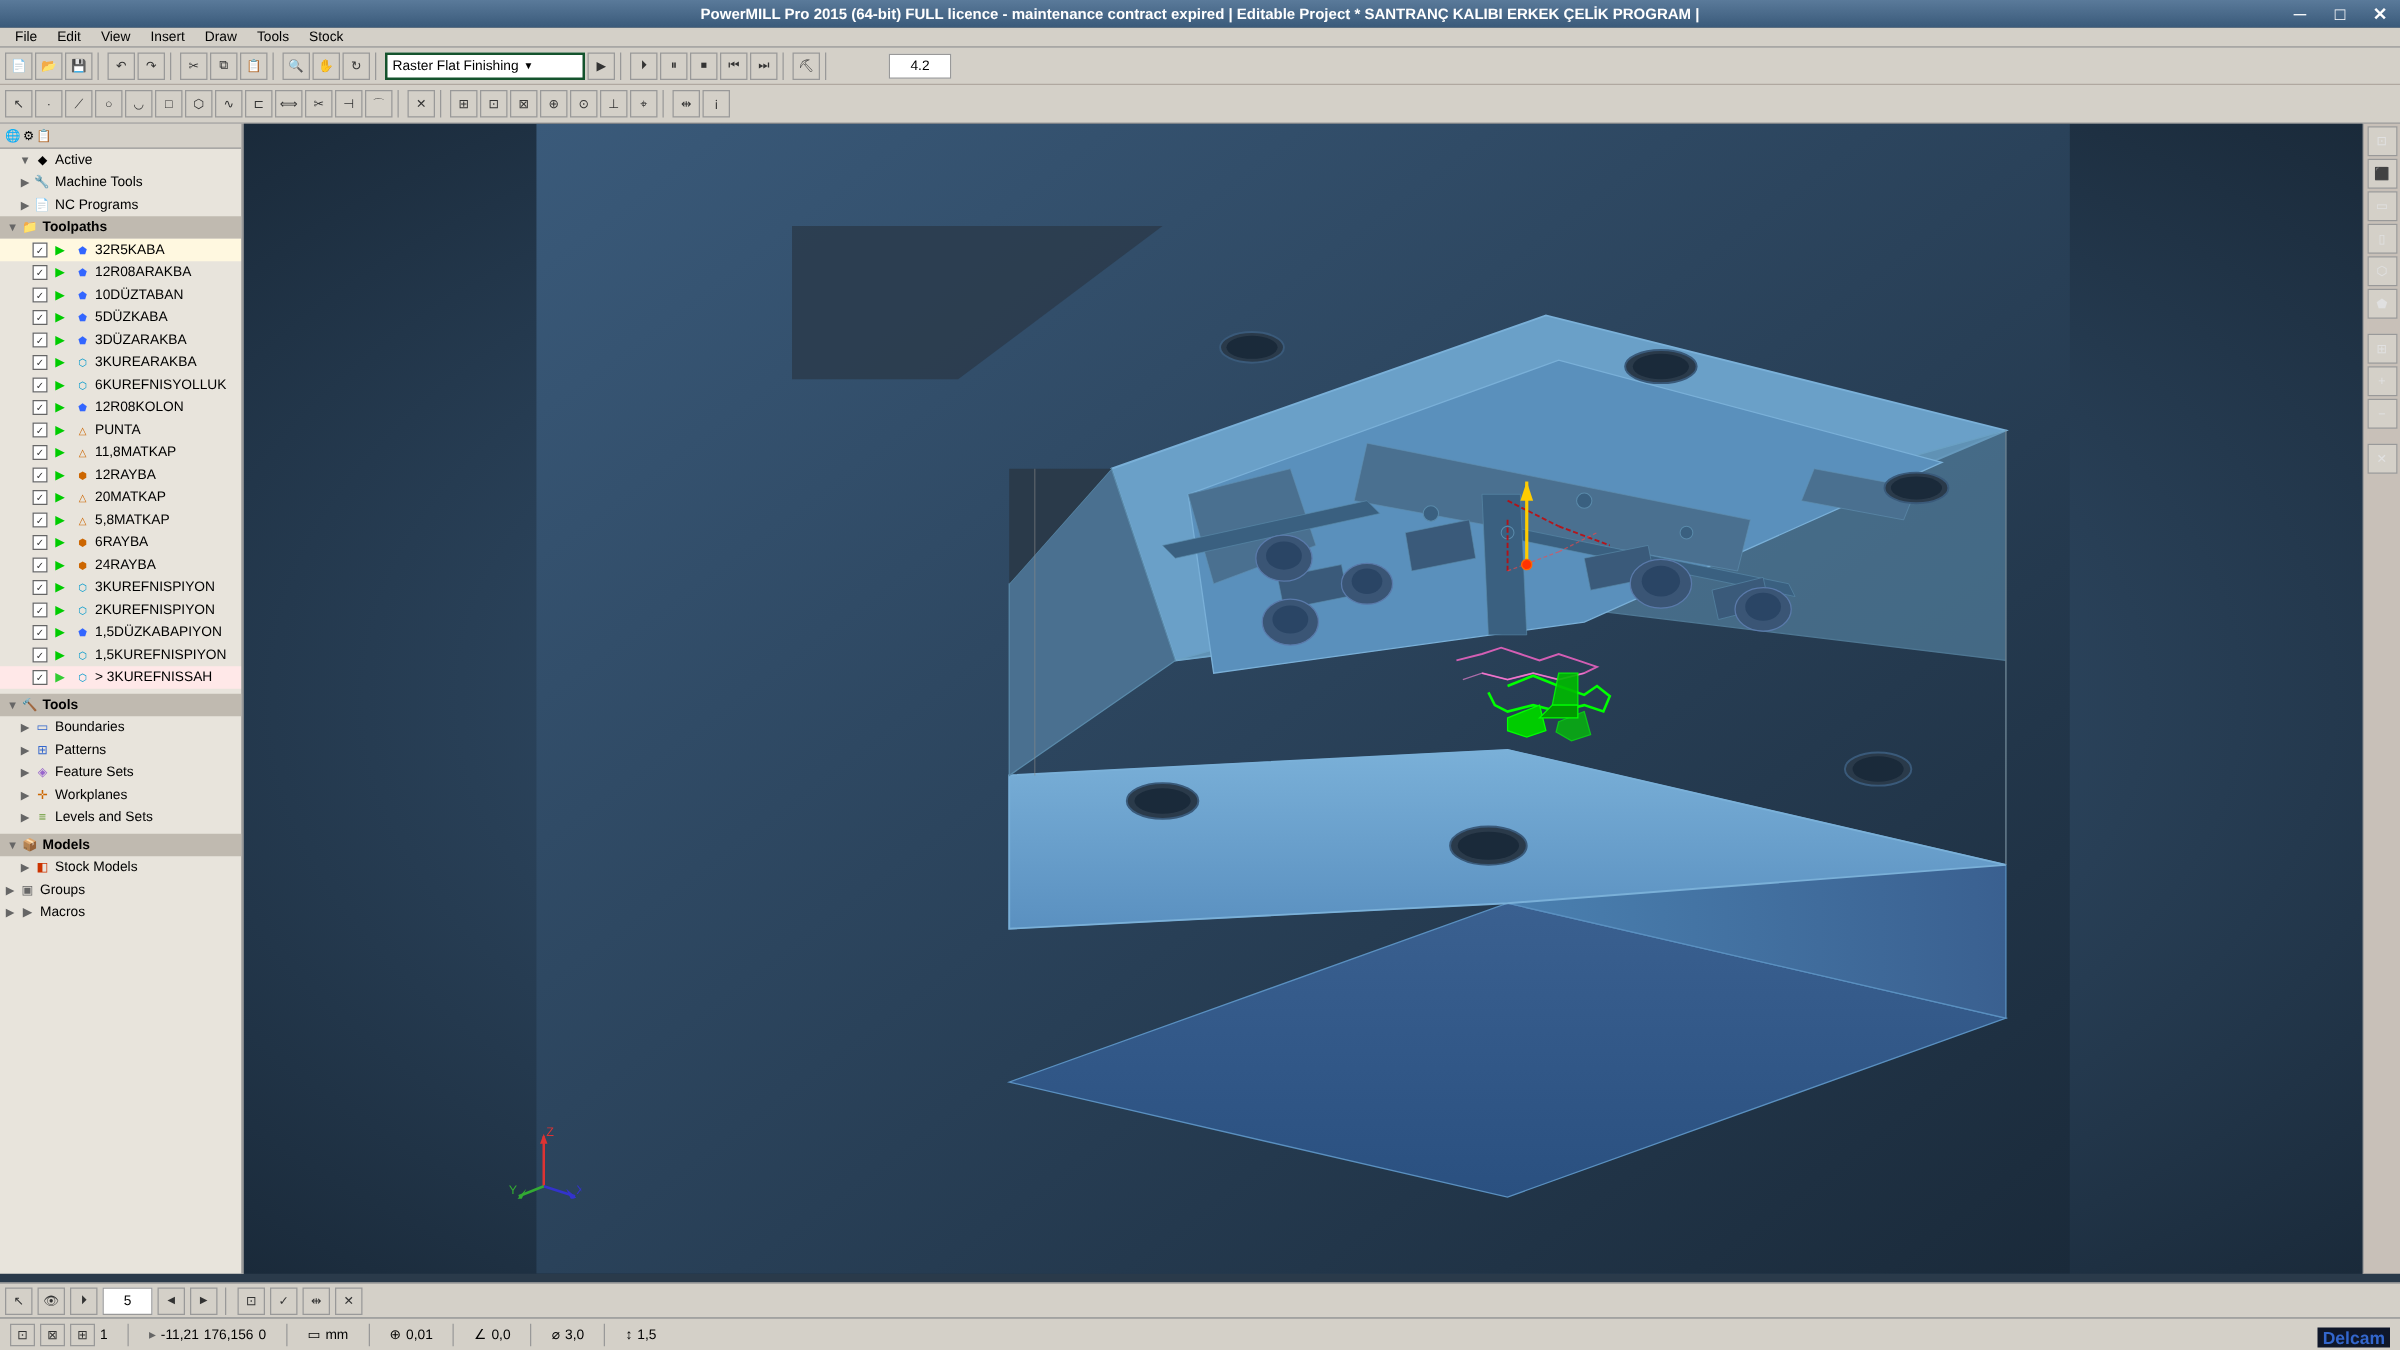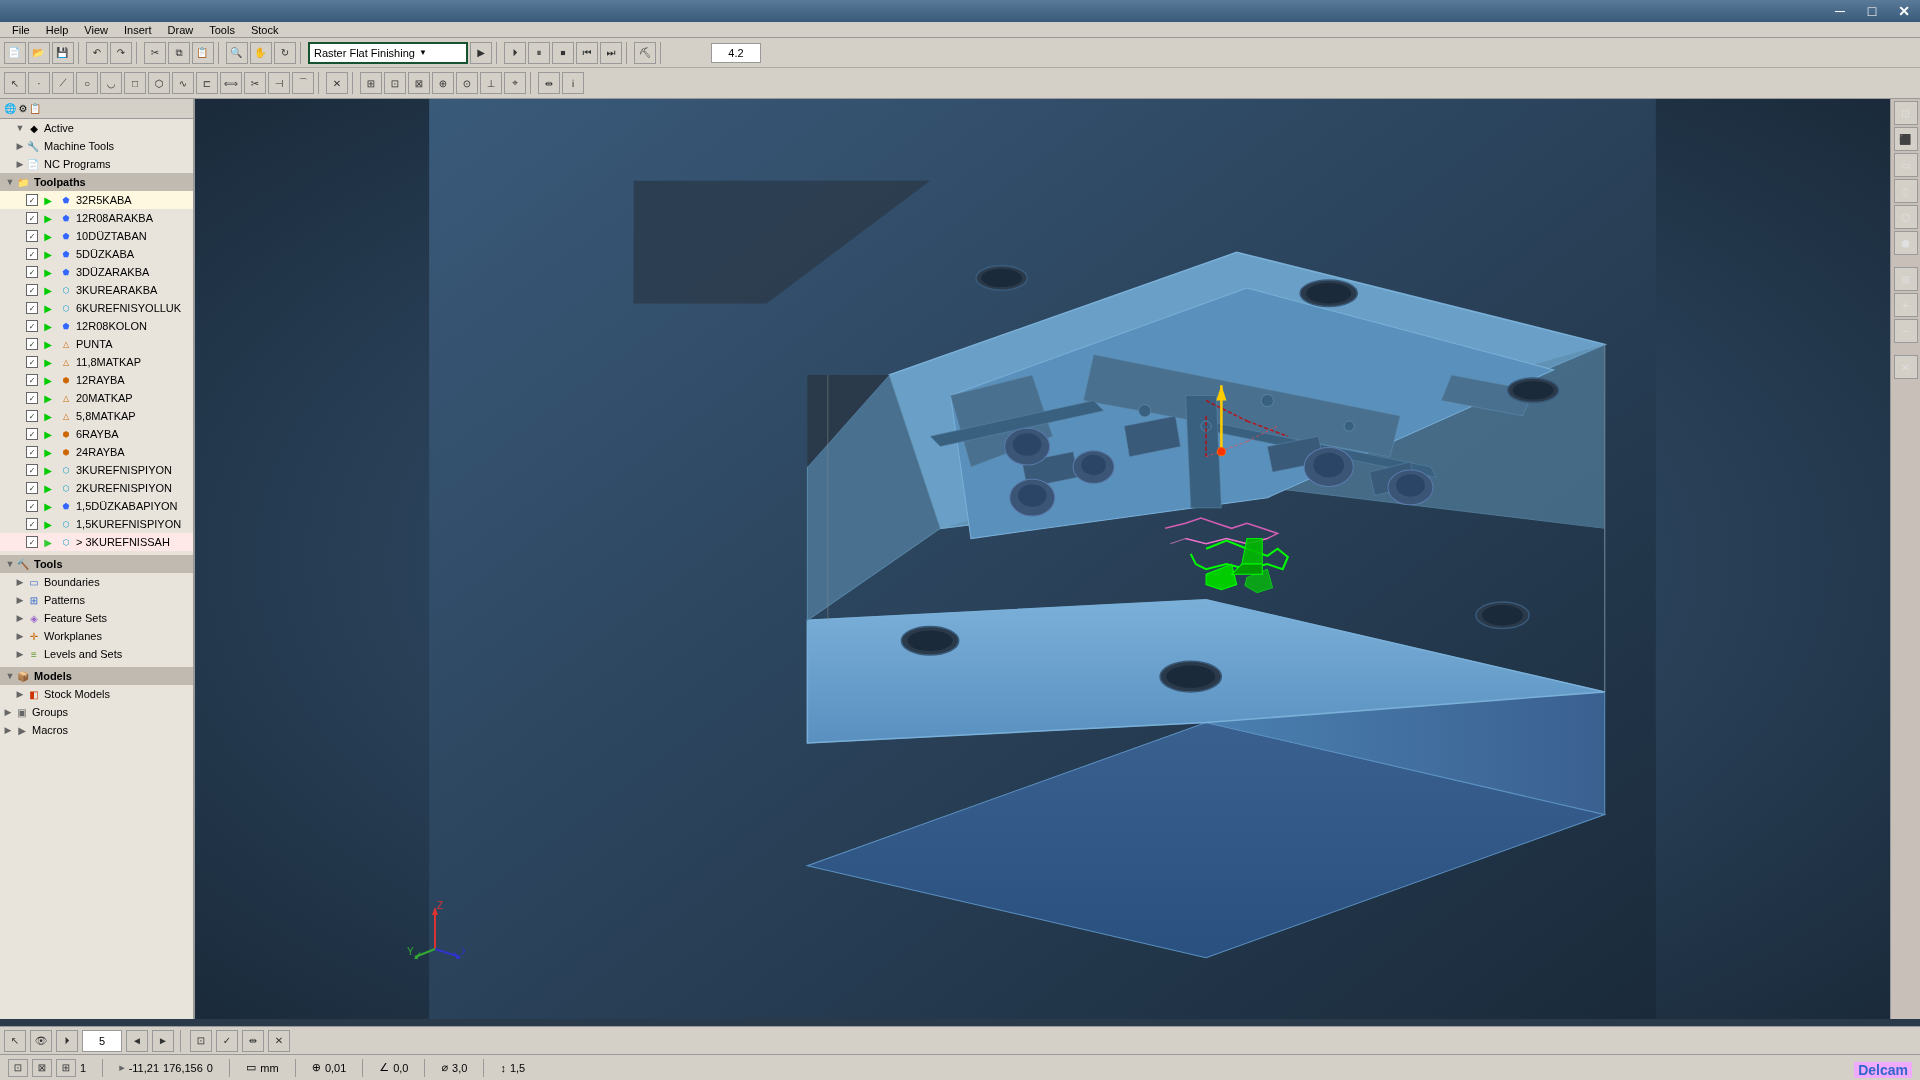--- a/index.html
+++ b/index.html
@@ -137,38 +137,39 @@
       display: flex; align-items: center; height: 18px; cursor: pointer;
     }
 
     
     #left-panel::-webkit-scrollbar { width: 8px; }
     #left-panel::-webkit-scrollbar-track { background: #d4d0c8; }
     #left-panel::-webkit-scrollbar-thumb { background: #999; border: 1px solid #888; }
 
     .delcam-logo {
       position: absolute; bottom: 2px; right: 8px;
-      font-size: 14px; font-weight: bold; color: #3366cc; background: #f0abfc;
+      font-size: 14px; font-weight: bold; color: #3366cc; background: #0f172a;
       padding: 0 4px;
     }
   </style>
 </head>
 <body>
 
 <div id="titlebar">
+  <span>PowerMILL Pro 2015 (64-bit) FULL licence - maintenance contract expired   | Editable Project * SANTRANÇ KALIBI ERKEK ÇELİK PROGRAM |</span>
   <div class="win-controls">
     <div class="win-btn">─</div>
     <div class="win-btn">□</div>
     <div class="win-btn close">✕</div>
   </div>
 </div>
 
 <div id="menubar">
   <span class="menu-item">File</span>
-  <span class="menu-item">Help</span>
+  <span class="menu-item">Edit</span>
   <span class="menu-item">View</span>
   <span class="menu-item">Insert</span>
   <span class="menu-item">Draw</span>
   <span class="menu-item">Tools</span>
   <span class="menu-item">Stock</span>
 </div>
 
 <div id="toolbars">
   <div class="toolbar-row">
 

